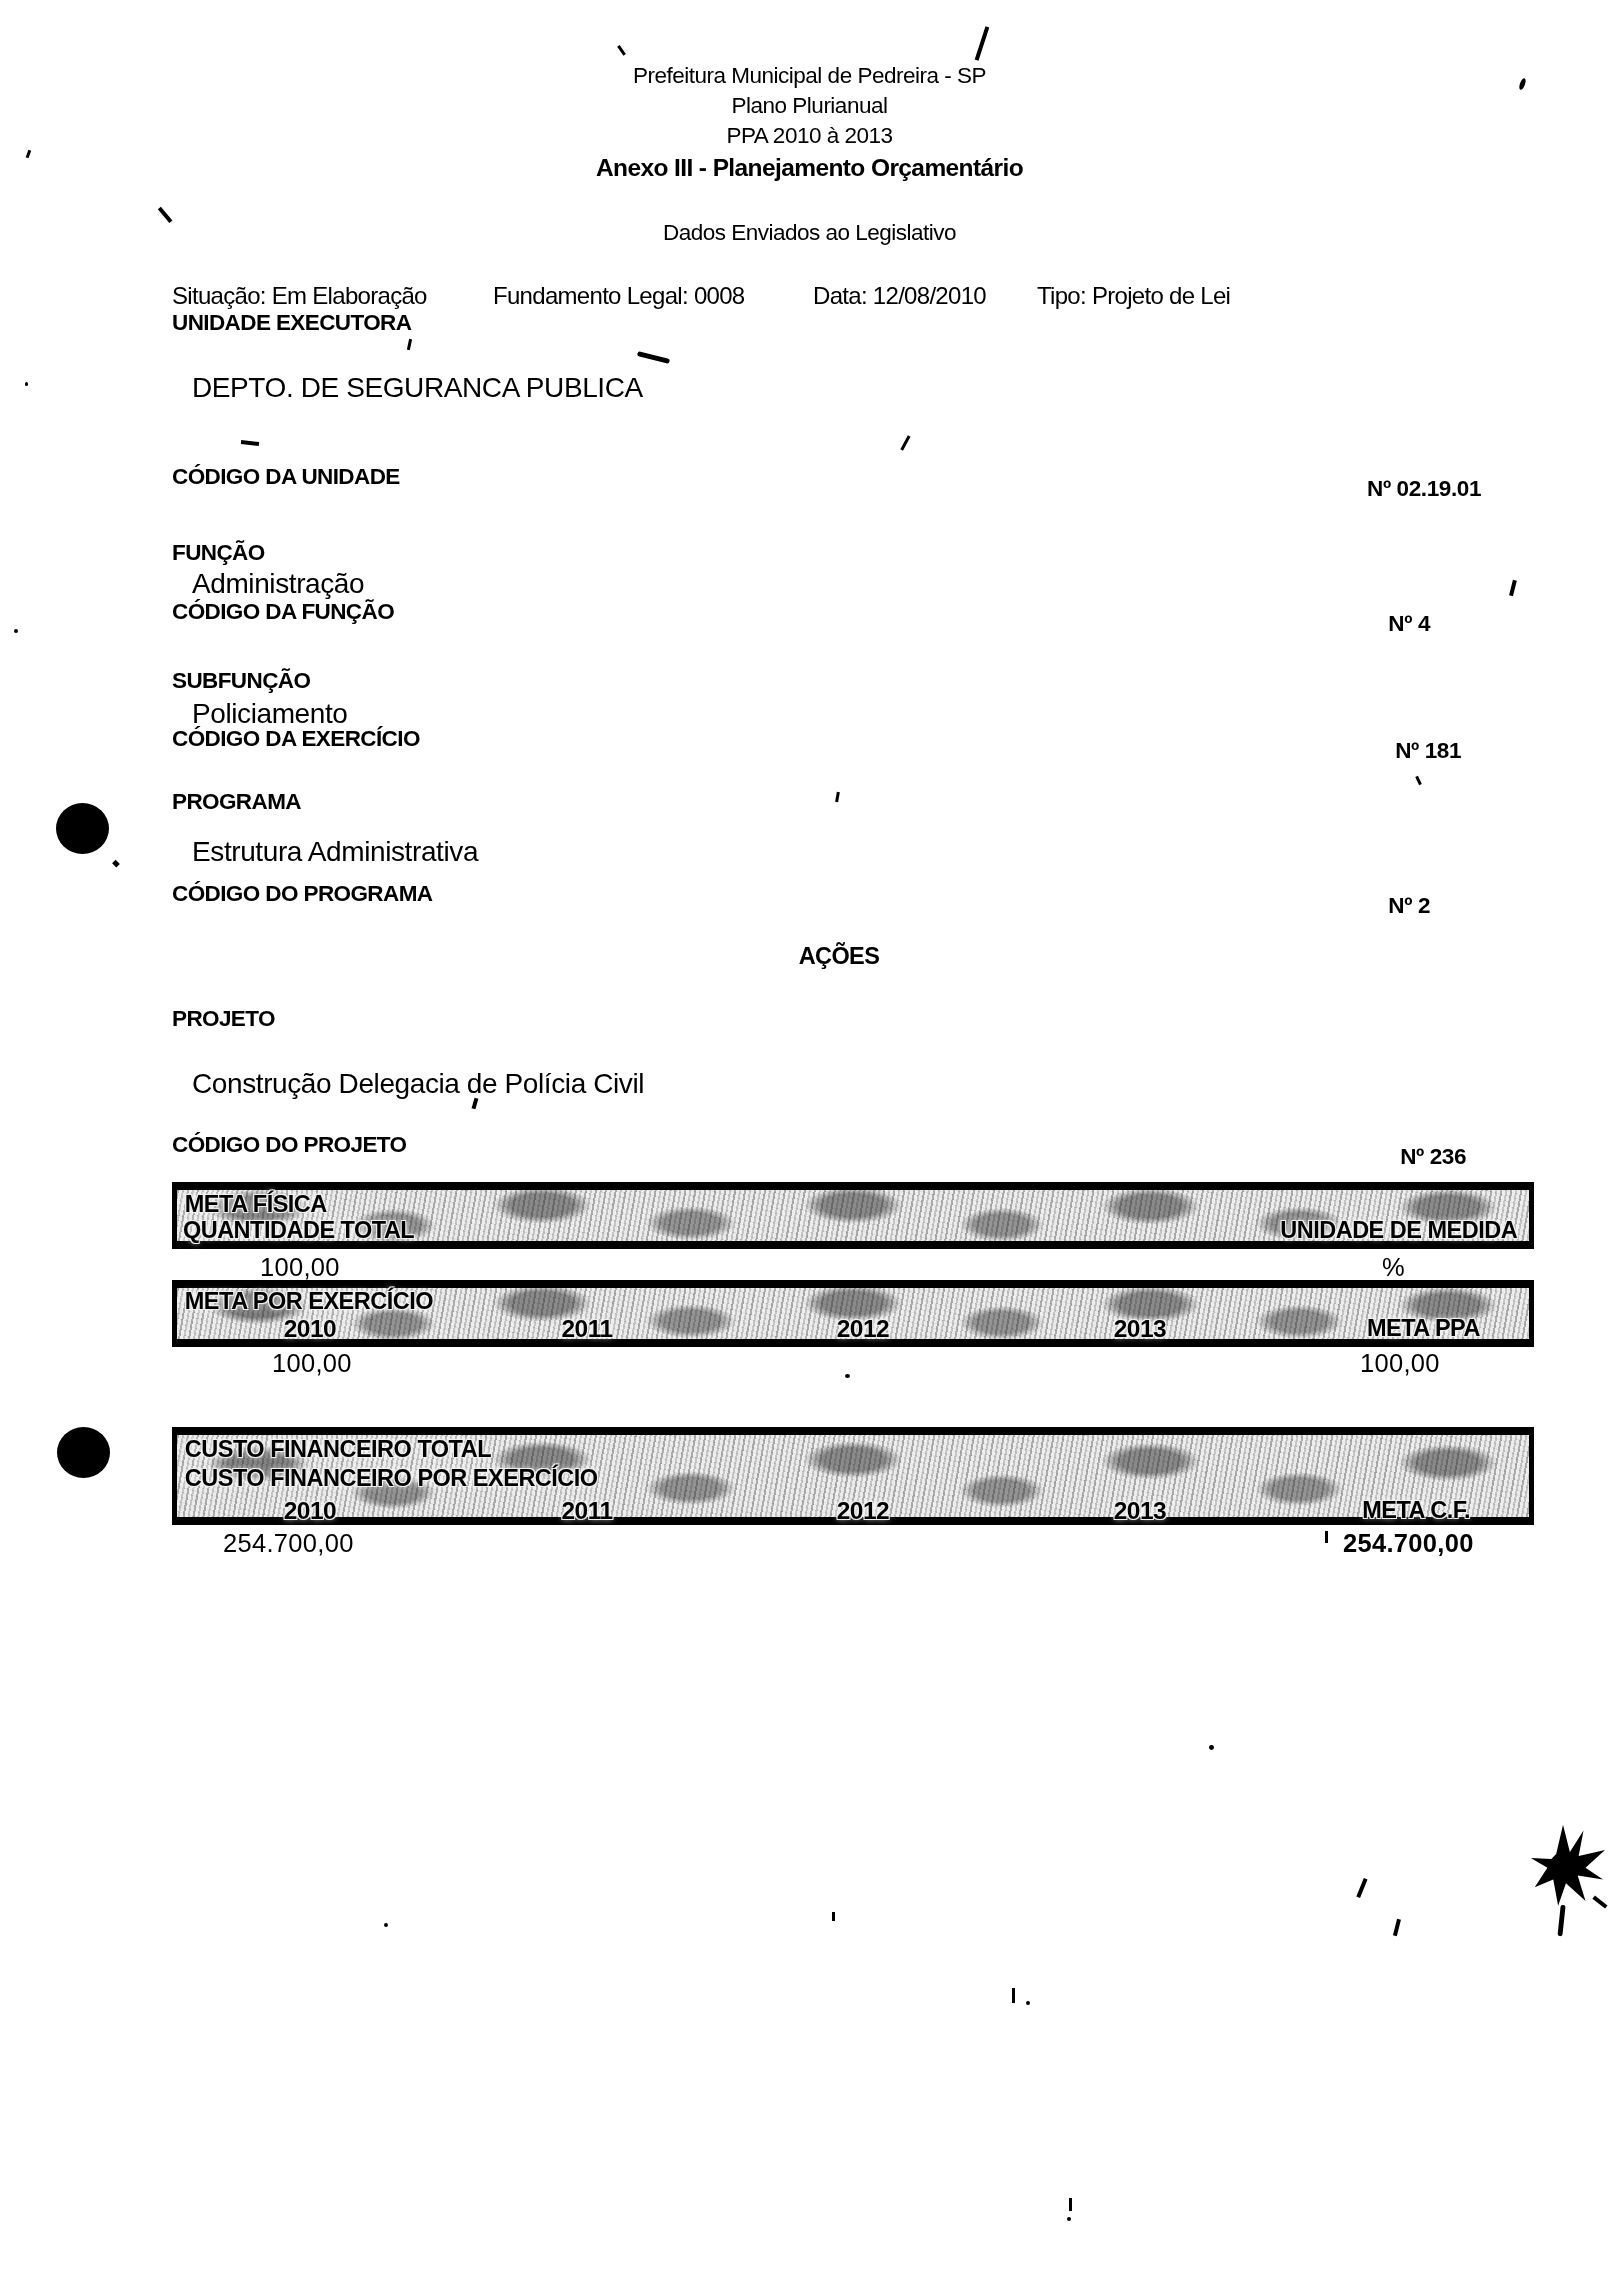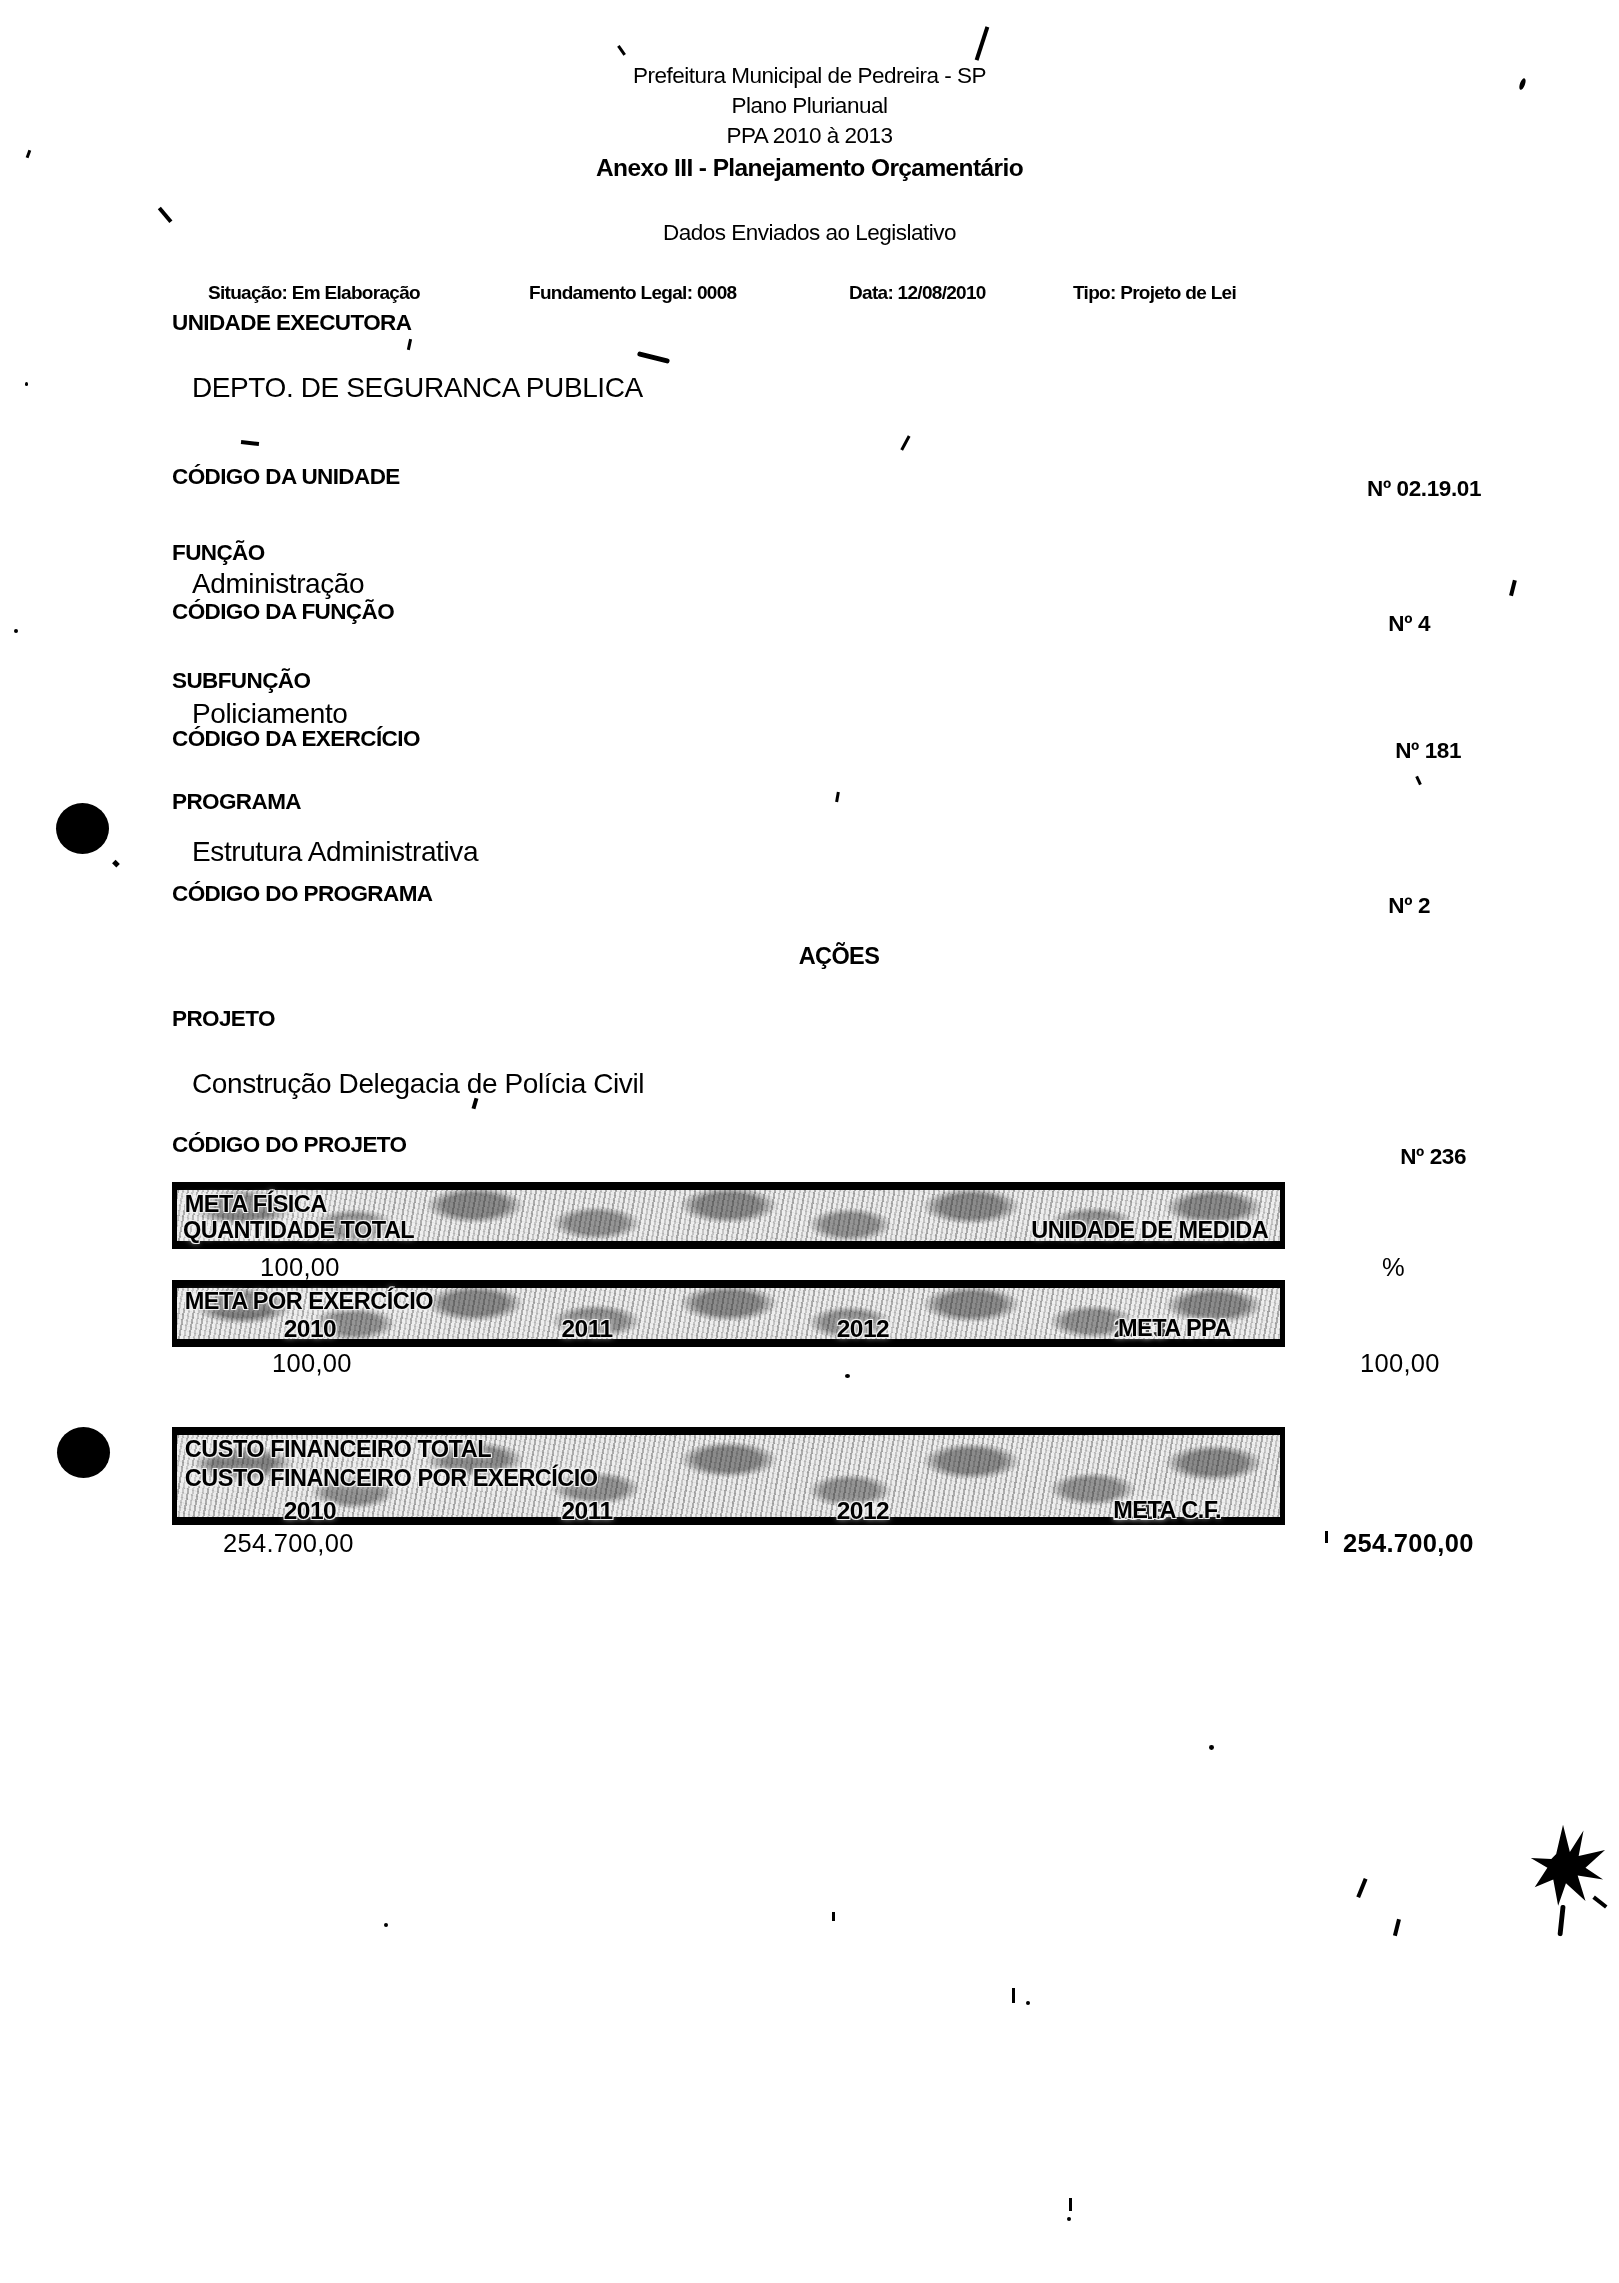--- a/index.html
+++ b/index.html
@@ -6,30 +6,30 @@
   .page{
     position:relative;width:1619px;height:2284px;background:#ffffff;
     font-family:"Liberation Sans", sans-serif;color:#000;overflow:hidden;
     margin:0 auto;
   }
   .abs{position:absolute;white-space:nowrap;}
   
   .hl{left:0;right:0;text-align:center;font-size:22.5px;letter-spacing:-0.5px;}
   .hl.hb{font-weight:700;font-size:24.5px;letter-spacing:-0.6px;}
   
-  .st{font-weight:700;font-size:19px;letter-spacing:-0.7px;margin-left:36px;}
+  .st{font-weight:400;font-size:24px;letter-spacing:-0.7px;}
   
   .h{font-weight:700;font-size:22.5px;letter-spacing:-0.6px;}
   .nm{font-size:28px;letter-spacing:-0.4px;margin-left:20px;}
   .cv{font-weight:700;font-size:22.5px;letter-spacing:-0.4px;margin-top:12px;}
   .num{font-size:25.5px;letter-spacing:0.3px;}
   .center-acc{left:0;right:-59px;text-align:center;}
   
   .band{
-    position:absolute;left:172px;width:1113px;box-sizing:border-box;
+    position:absolute;left:172px;width:1362px;box-sizing:border-box;
     border:5.9px solid #000;border-top-width:8.8px;border-bottom-width:8.8px;
     background-color:#dcdcdc;
     background-image:
       radial-gradient(ellipse 69px 25.5px at 6% 35%, rgba(40,40,40,.55) 0 45%, rgba(0,0,0,0) 72%),
       radial-gradient(ellipse 59px 23.5px at 16% 70%, rgba(40,40,40,.45) 0 45%, rgba(0,0,0,0) 72%),
       radial-gradient(ellipse 69px 25.5px at 27% 30%, rgba(40,40,40,.50) 0 45%, rgba(0,0,0,0) 72%),
       radial-gradient(ellipse 63px 23.5px at 38% 65%, rgba(40,40,40,.45) 0 45%, rgba(0,0,0,0) 72%),
       radial-gradient(ellipse 69px 25.5px at 50% 30%, rgba(40,40,40,.50) 0 45%, rgba(0,0,0,0) 72%),
       radial-gradient(ellipse 59px 23.5px at 61% 68%, rgba(40,40,40,.45) 0 45%, rgba(0,0,0,0) 72%),
       radial-gradient(ellipse 69px 25.5px at 72% 32%, rgba(40,40,40,.50) 0 45%, rgba(0,0,0,0) 72%),

